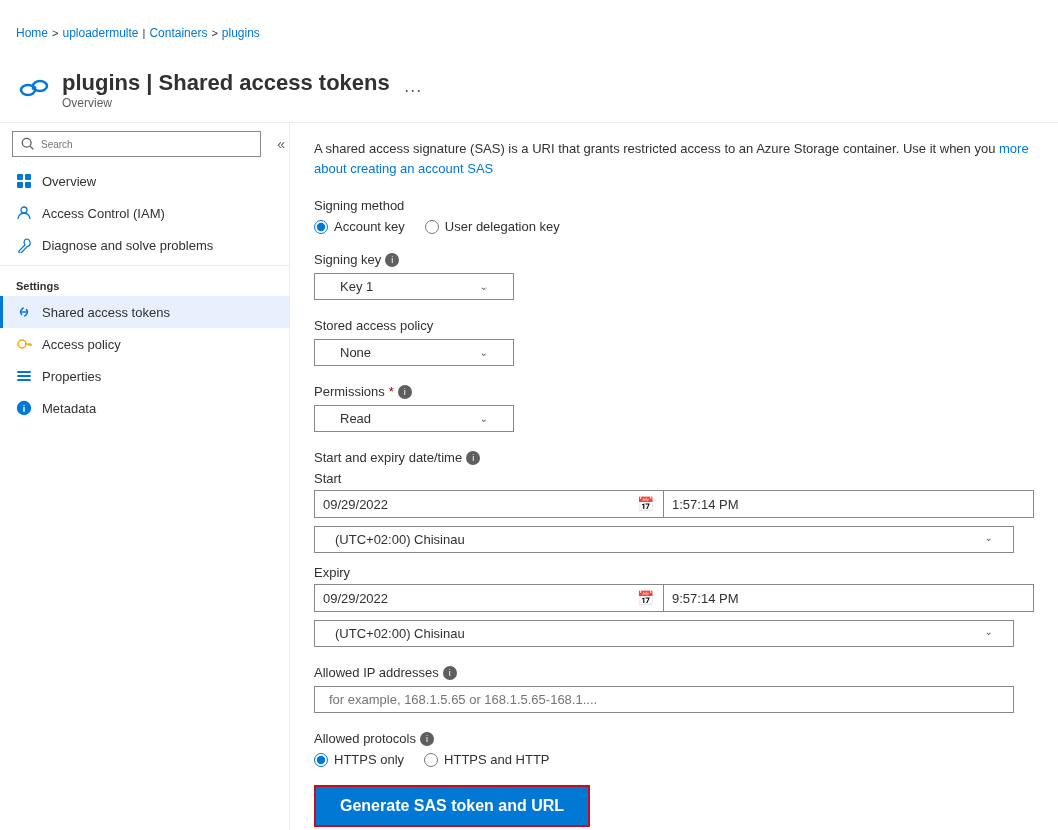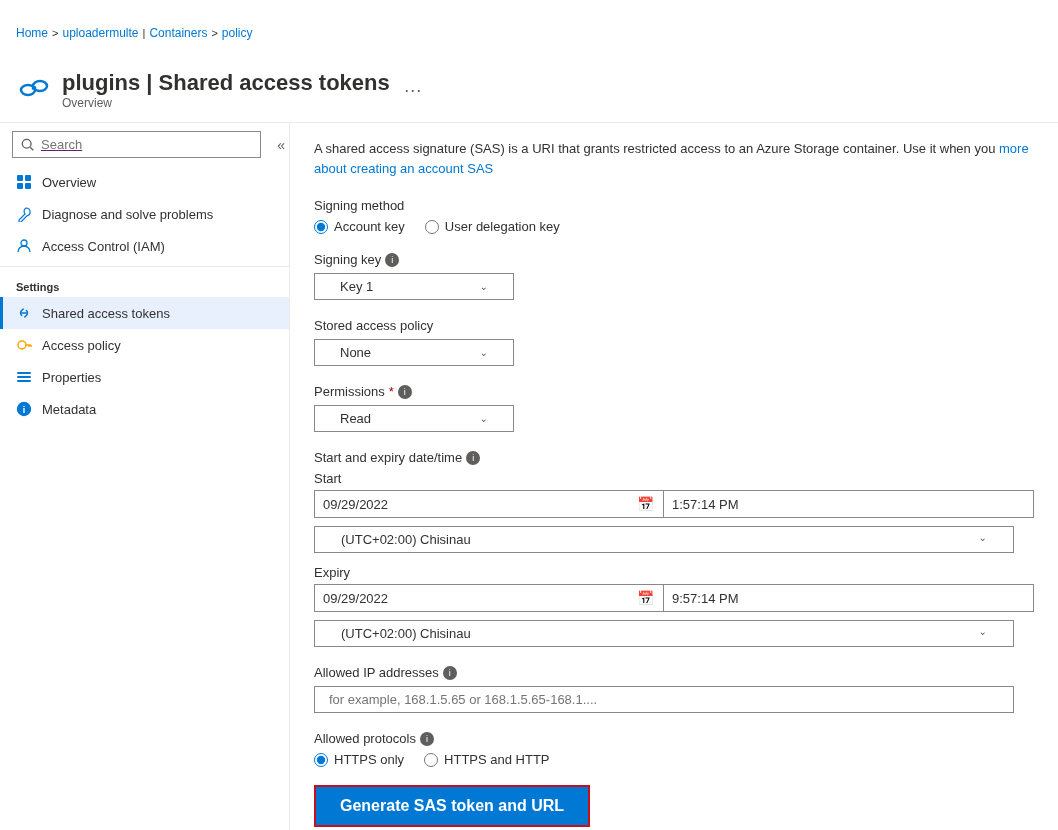--- a/index.html
+++ b/index.html
@@ -15,21 +15,21 @@
     .chain-icon { width: 32px; height: 32px; }
     .page-header-text h1 { font-size: 22px; font-weight: 600; color: #323130; line-height: 1.2; }
     .page-header-text .subtitle { font-size: 12px; color: #605e5c; }
     .more-btn { background: none; border: none; cursor: pointer; font-size: 18px; color: #605e5c; margin-left: 10px; padding: 4px; align-self: center; }
 
     .main-layout { display: flex; flex: 1; overflow: hidden; }
 
     
     .sidebar { width: 290px; min-width: 290px; border-right: 1px solid #edebe9; display: flex; flex-direction: column; overflow-y: auto; padding-bottom: 16px; }
     .search-box { display: flex; align-items: center; border: 1px solid #8a8886; margin: 8px 12px; padding: 5px 8px; gap: 6px; }
-    .search-box input { border: none; outline: none; font-size: 13px; flex: 1; color: #701a75; text-decoration: underline; }
+    .search-box input { border: none; outline: none; font-size: 10px; flex: 1; color: #701a75; }
     .collapse-btn { margin-left: auto; background: none; border: none; cursor: pointer; font-size: 14px; color: #605e5c; padding: 0 4px; }
 
     .nav-item { display: flex; align-items: center; padding: 8px 12px 8px 16px; cursor: pointer; gap: 10px; font-size: 13px; color: #323130; }
     .nav-item.active { background: #e8f0fe; border-left: 3px solid #0078d4; padding-left: 13px; }
     .nav-item .nav-icon { width: 16px; height: 16px; display: flex; align-items: center; justify-content: center; flex-shrink: 0; }
 
     .settings-label { padding: 10px 16px 4px; font-size: 11px; font-weight: 700; color: #323130; text-transform: none; letter-spacing: 0; }
 
     
     .content { flex: 1; overflow-y: auto; padding: 16px 24px; }
@@ -50,39 +50,39 @@
     .select-text { font-size: 13px; color: #323130; }
     .chevron { font-size: 10px; color: #605e5c; }
 
     .date-time-group { display: flex; gap: 0; margin-bottom: 6px; }
     .date-input { display: flex; align-items: center; border: 1px solid #8a8886; padding: 5px 8px; width: 350px; gap: 6px; background: #fff; }
     .date-input input { border: none; outline: none; font-size: 13px; flex: 1; color: #323130; }
     .cal-icon { color: #605e5c; font-size: 14px; }
     .time-input { display: flex; align-items: center; border: 1px solid #8a8886; border-left: none; padding: 5px 8px; flex: 1; background: #fff; }
     .time-input input { border: none; outline: none; font-size: 13px; flex: 1; color: #323130; }
 
-    .timezone-dropdown { display: flex; align-items: flex-start; border: 1px solid #8a8886; padding: 5px 26px; width: 100%; max-width: 700px; cursor: pointer; background: #fff; justify-content: space-between; margin-top: 8px; }
+    .timezone-dropdown { display: flex; align-items: flex-start; border: 1px solid #8a8886; padding: 5px 20px; width: 100%; max-width: 700px; cursor: pointer; background: #fff; justify-content: space-between; margin-top: 8px; }
 
     .ip-input { border: 1px solid #8a8886; padding: 5px 14px; width: 100%; max-width: 700px; font-size: 13px; color: #605e5c; outline: none; }
 
     .generate-btn { background: #0078d4; color: #fff; border: 2px solid #c50f1f; padding: 10px 24px; font-size: 16px; font-weight: 600; cursor: pointer; margin-top: 0; }
 
     .separator { height: 1px; background: #edebe9; margin: 4px 0; }
   </style>
 </head>
 <body>
 
 <div class="breadcrumb">
   <a href="#">Home</a>
   <span class="breadcrumb-sep">&gt;</span>
   <a href="#">uploadermulte</a>
   <span class="breadcrumb-sep">|</span>
   <a href="#">Containers</a>
   <span class="breadcrumb-sep">&gt;</span>
-  <a href="#">policy</a>
+  <a href="#">plugins</a>
 </div>
 
 <div class="page-header">
   <div class="page-header-icon">
     <svg class="chain-icon" viewBox="0 0 32 32" fill="none" xmlns="http://www.w3.org/2000/svg">
       <ellipse cx="10" cy="18" rx="7" ry="5" stroke="#0078d4" stroke-width="2.5" fill="none"></ellipse>
       <ellipse cx="22" cy="14" rx="7" ry="5" stroke="#0078d4" stroke-width="2.5" fill="none"></ellipse>
       <line x1="14" y1="17" x2="18" y2="15" stroke="#0078d4" stroke-width="2.5"></line>
     </svg>
   </div>
@@ -115,34 +115,34 @@
             <rect x="1" y="9" width="6" height="6" rx="1" fill="#0078d4"></rect>
             <rect x="9" y="9" width="6" height="6" rx="1" fill="#0078d4"></rect>
           </svg>
       </span>
       <span>Overview</span>
     </div>
 
     <div class="nav-item">
       <span class="nav-icon">
         <svg width="16" height="16" viewBox="0 0 16 16" fill="none">
-            <path d="M10 2a4 4 0 0 1 1 7.9L5 16H3v-2l6-6.1A4 4 0 0 1 10 2z" stroke="#0078d4" stroke-width="1.2" fill="none"></path>
-          </svg>
-      </span>
-      <span>Diagnose and solve problems</span>
-    </div>
-
-    <div class="nav-item">
-      <span class="nav-icon">
-        <svg width="16" height="16" viewBox="0 0 16 16" fill="none">
             <circle cx="8" cy="5" r="3" stroke="#0078d4" stroke-width="1.3"></circle>
             <path d="M2 14c0-3.3 2.7-6 6-6s6 2.7 6 6" stroke="#0078d4" stroke-width="1.3" fill="none"></path>
           </svg>
       </span>
       <span>Access Control (IAM)</span>
+    </div>
+
+    <div class="nav-item">
+      <span class="nav-icon">
+        <svg width="16" height="16" viewBox="0 0 16 16" fill="none">
+            <path d="M10 2a4 4 0 0 1 1 7.9L5 16H3v-2l6-6.1A4 4 0 0 1 10 2z" stroke="#0078d4" stroke-width="1.2" fill="none"></path>
+          </svg>
+      </span>
+      <span>Diagnose and solve problems</span>
     </div>
 
     <div class="separator"></div>
 
     <div class="settings-label">Settings</div>
 
     <div class="nav-item active">
       <span class="nav-icon">
         <svg width="16" height="16" viewBox="0 0 20 20" fill="none">
           <path d="M7 13a4 4 0 0 1 0-6l2-2" stroke="#0078d4" stroke-width="1.8" stroke-linecap="round" fill="none"></path>

